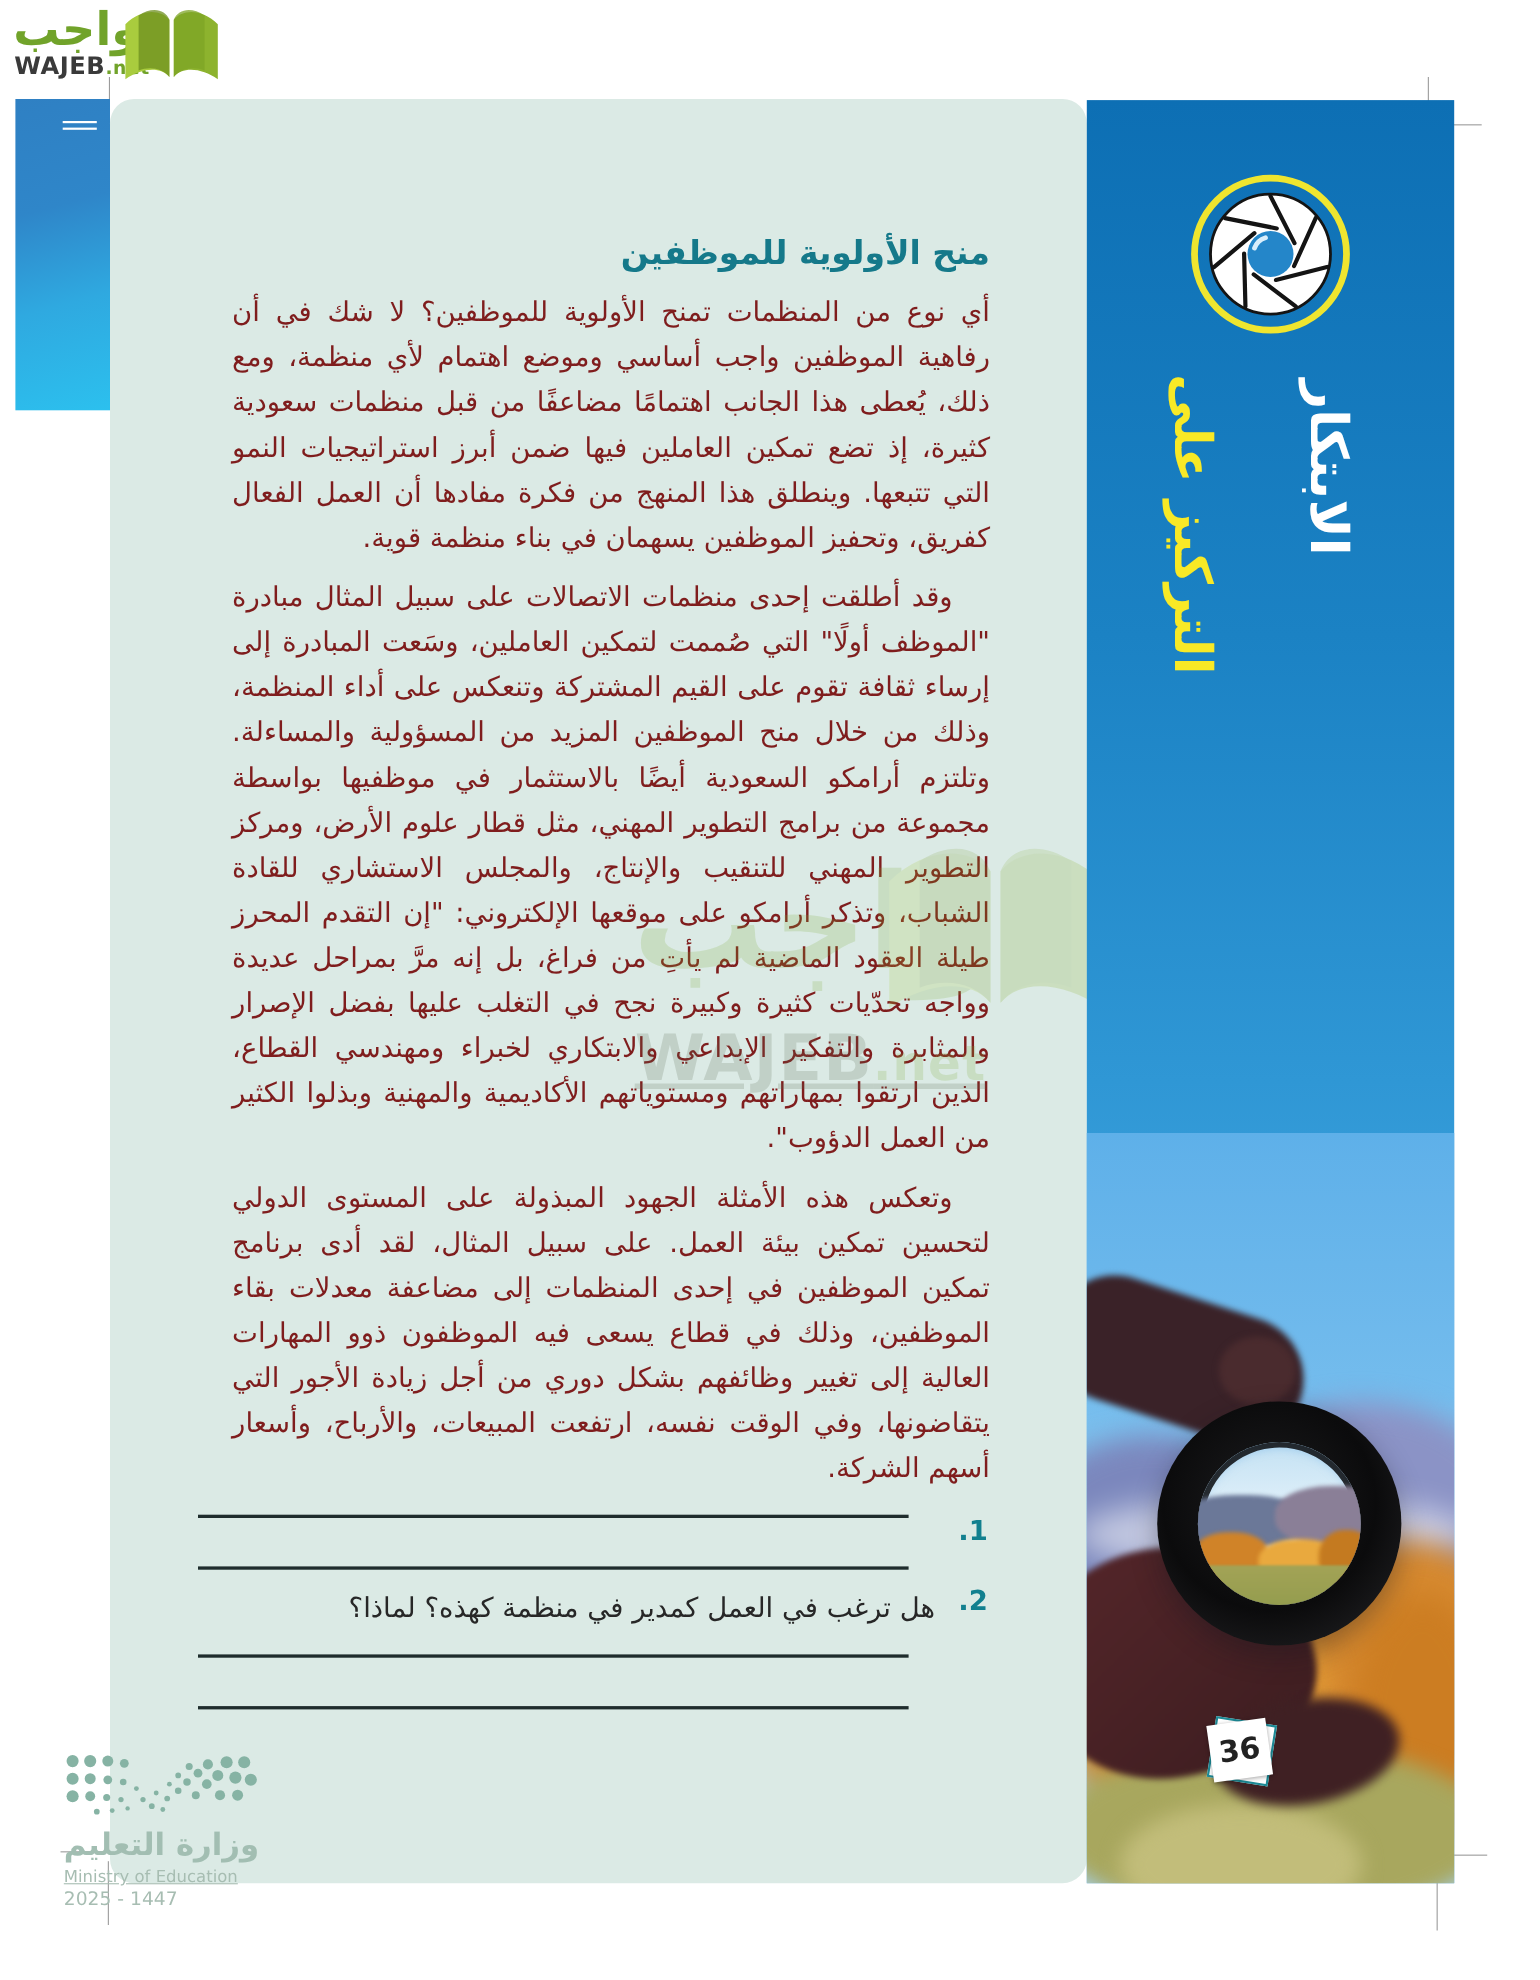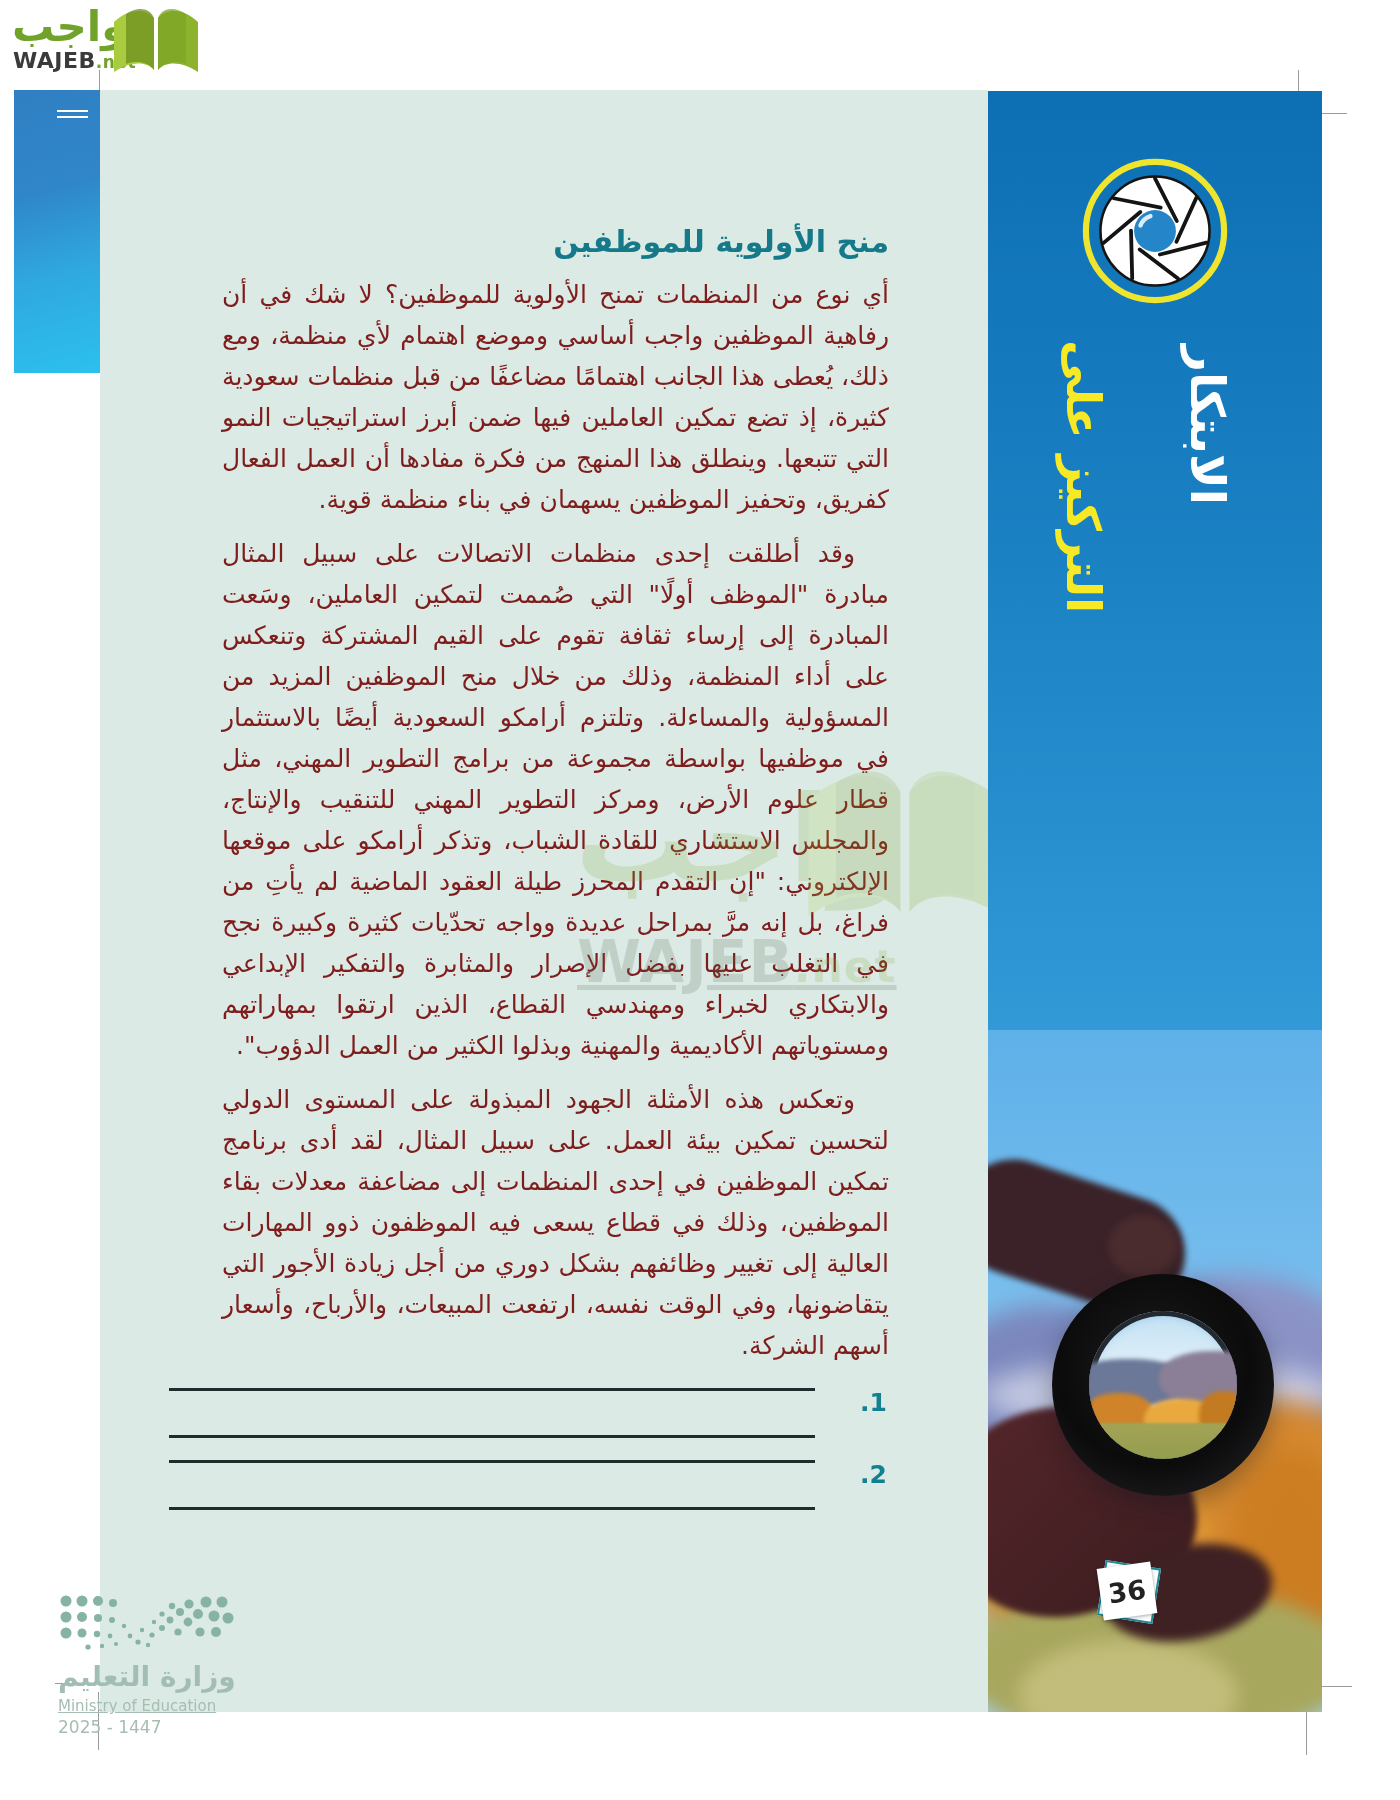--- a/index.html
+++ b/index.html
@@ -20,21 +20,21 @@
   .left-strip{
     position:absolute;left:14px;top:90px;width:86px;height:283px;
     background:linear-gradient(165deg,#2f80c3 0%,#2f86c9 35%,#2fa9e0 65%,#2cc0ee 100%);
   }
   .left-strip .eq{position:absolute;left:43px;top:20px;width:31px;}
   .left-strip .eq div{height:2px;background:#ffffff;margin-bottom:4px;}
   
   .panel{
     position:absolute;left:100px;top:90px;width:888px;height:1622px;
     background:#dbeae5;direction:rtl;
-    padding:16px;box-sizing:border-box;
+    padding:5px;box-sizing:border-box;border-radius:22px;
   }
   .panel-inner{padding:118px 83px 0 90px;}
   h2.sec{
     margin:0 0 14px 0;font-size:30px;font-weight:bold;color:#15798a;line-height:1.2;
   }
   .panel p.body{
     margin:0 0 13px 16px;font-size:25px;line-height:41px;color:#7f1d1d;
     text-align:justify;text-justify:inter-word;
   }
   .panel p.indent{text-indent:34px;}
@@ -167,20 +167,21 @@
     <ol class="qlist">
       <li>
         <span class="qnum">1.</span>
         <div class="rules">
           <div class="rule"></div>
           <div class="rule"></div>
         </div>
       </li>
       <li>
         <span class="qnum">2.</span>
+        <span class="qtext">هل ترغب في العمل كمدير في منظمة كهذه؟ لماذا؟</span>
         <div class="rules">
           <div class="rule"></div>
           <div class="rule"></div>
         </div>
       </li>
     </ol>
   </div>
 </div>
 
 <div class="watermark">

